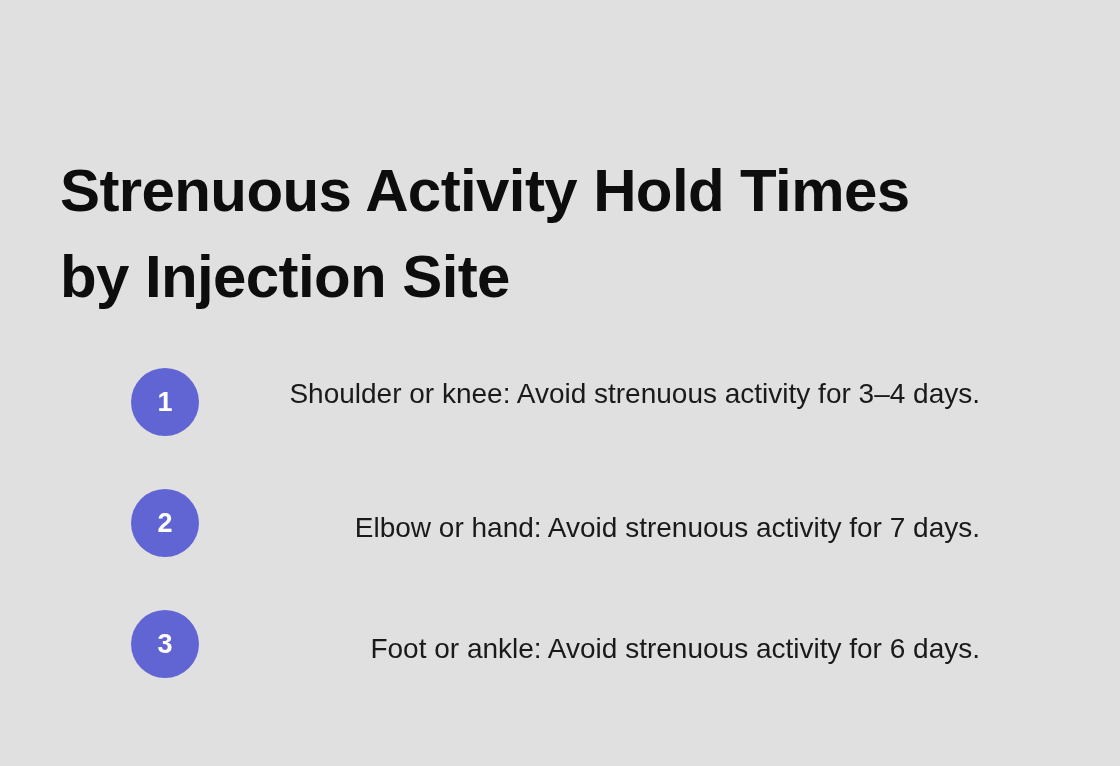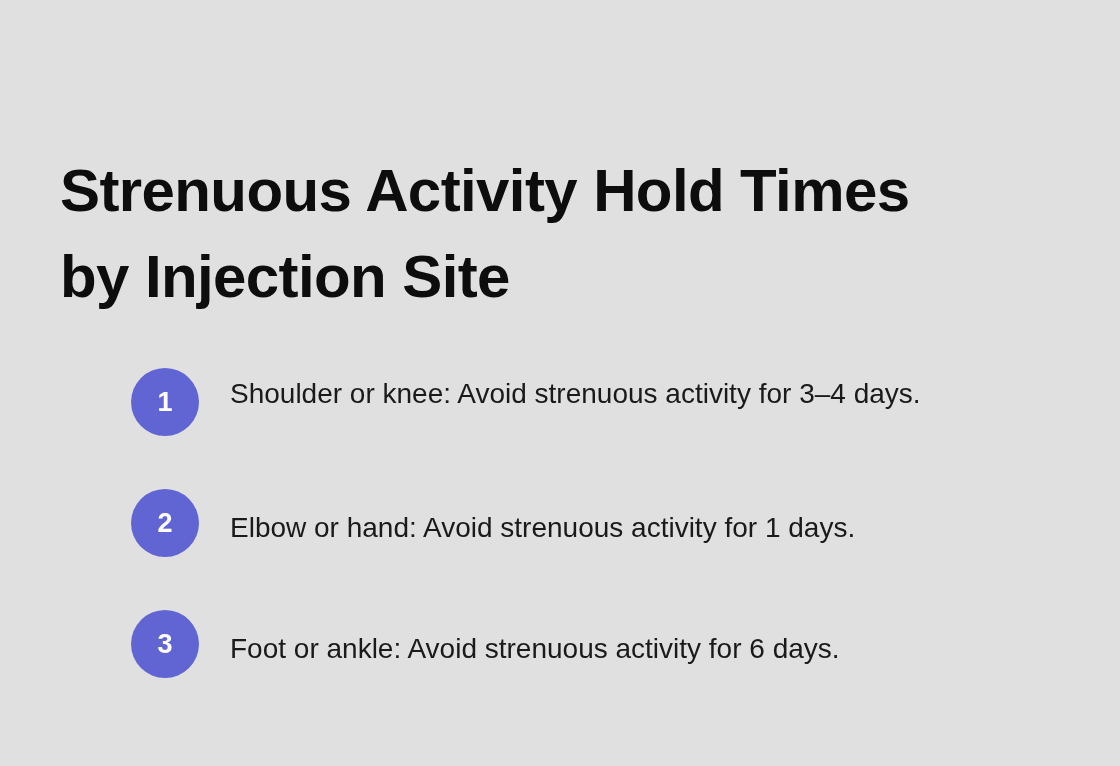--- a/index.html
+++ b/index.html
@@ -62,20 +62,21 @@
   }
   .step-text {
     flex: 1 1 auto;
     margin-left: 31px;
     font-size: 28px;
     line-height: 42px;
     color: #1a1a1a;
     font-weight: 400;
     padding-top: 5px;
     max-width: 750px;
+    text-align: right;
   }
   .step-item.two .step-text,
   .step-item.three .step-text {
     padding-top: 18px;
   }
 </style>
 </head>
 <body>
 
 <div class="slide">
@@ -85,21 +86,21 @@
 
   <div class="steps-list">
 
     <div class="step-item one">
       <div class="step-badge">1</div>
       <div class="step-text">Shoulder or knee: Avoid strenuous activity for 3–4 days.</div>
     </div>
 
     <div class="step-item two">
       <div class="step-badge">2</div>
-      <div class="step-text">Elbow or hand: Avoid strenuous activity for 1 days.</div>
+      <div class="step-text">Elbow or hand: Avoid strenuous activity for 7 days.</div>
     </div>
 
     <div class="step-item three">
       <div class="step-badge">3</div>
       <div class="step-text">Foot or ankle: Avoid strenuous activity for 6 days.</div>
     </div>
 
   </div>
 </div>
 

